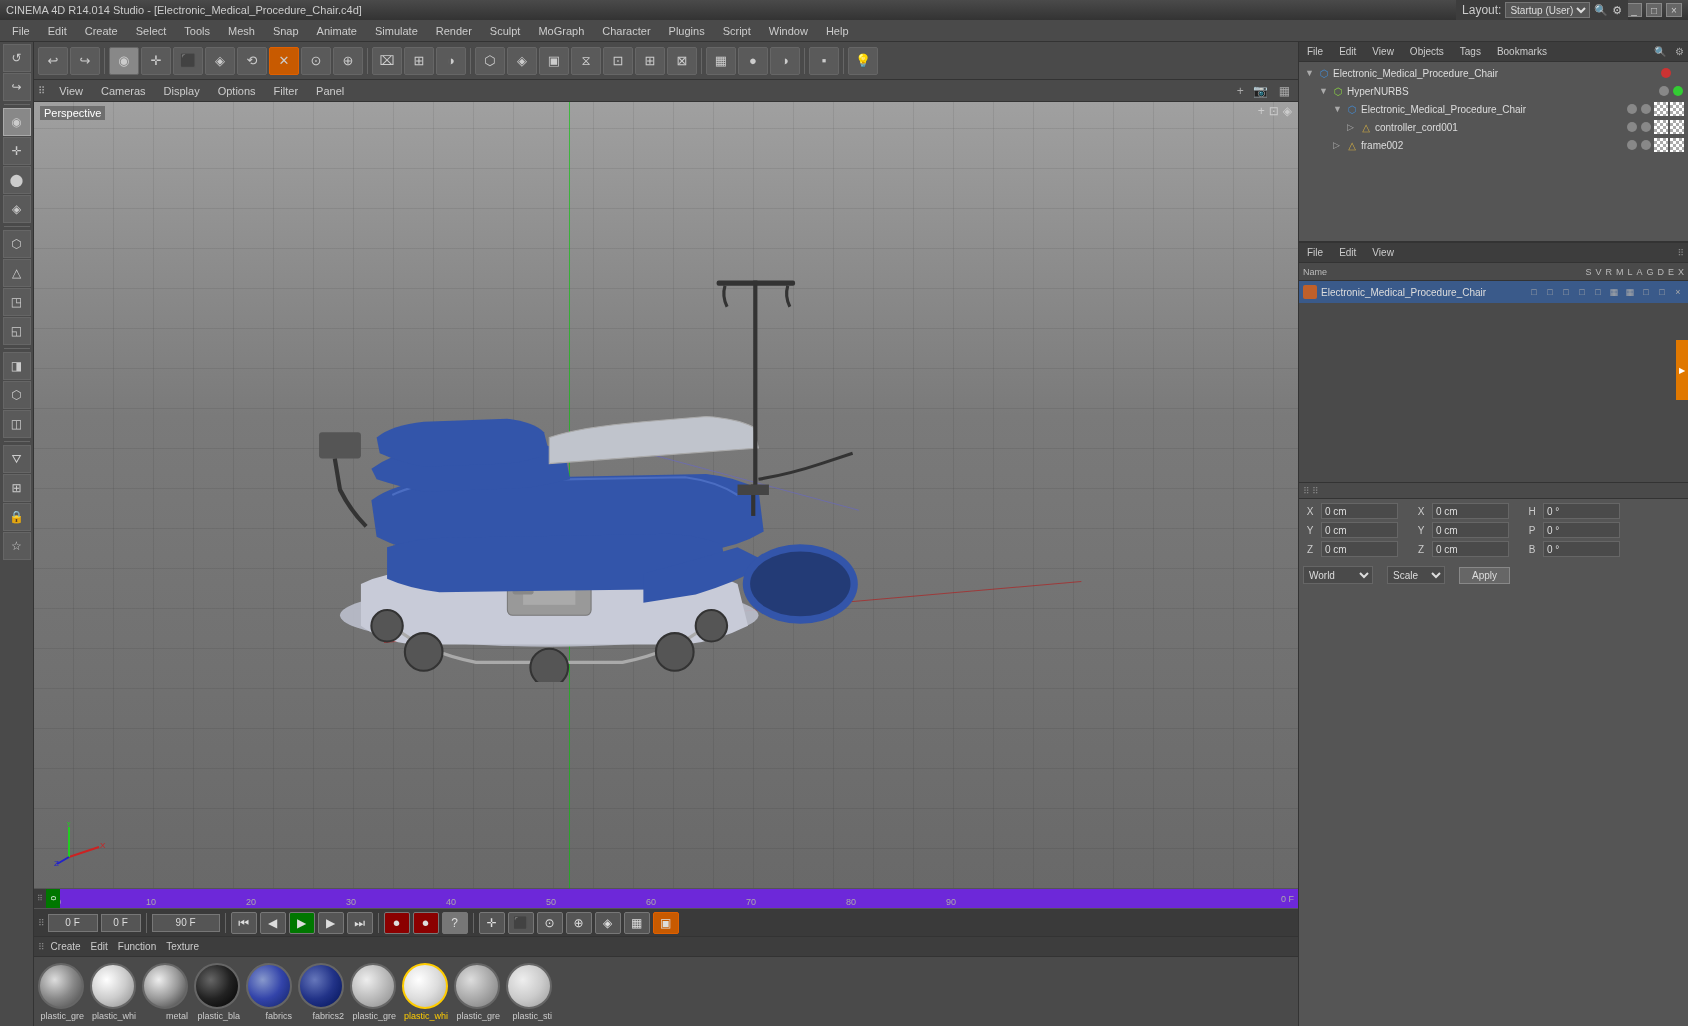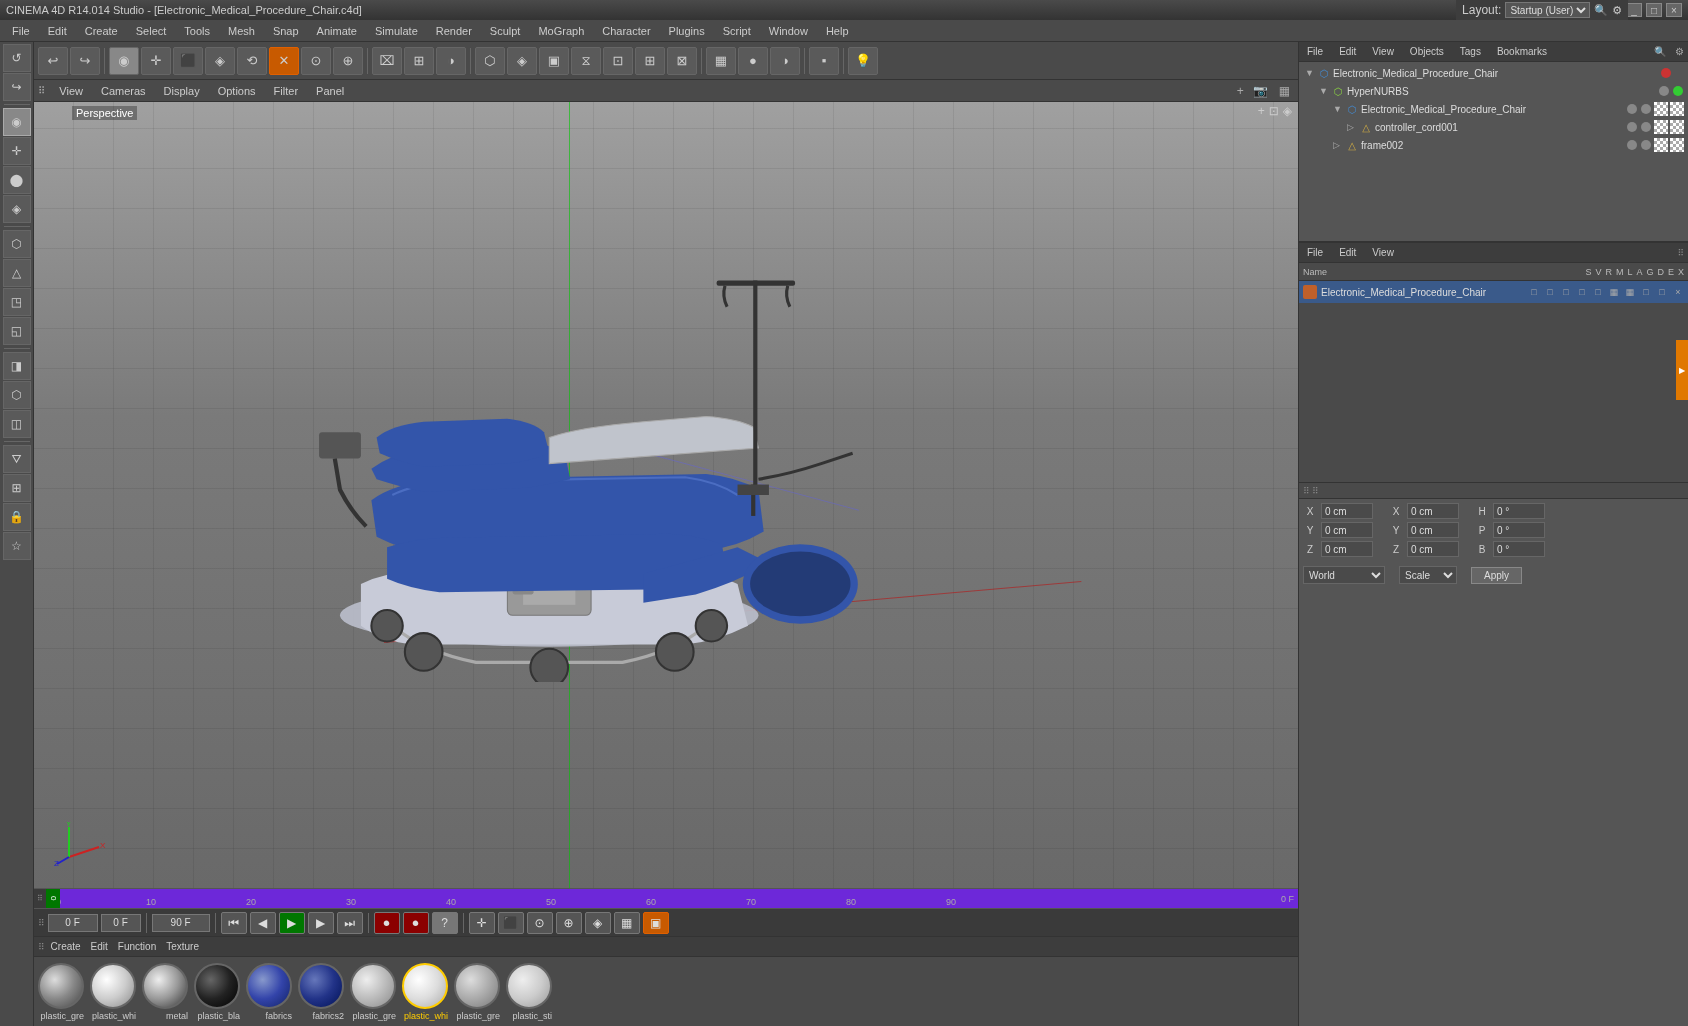--- a/index.html
+++ b/index.html
@@ -62,21 +62,20 @@
 
     
     #viewport-wrapper { flex: 1; display: flex; flex-direction: column; }
     #viewport-menubar {
       height: 22px; background: #4a4a4a; border-bottom: 1px solid #333;
       display: flex; align-items: center; padding: 0 4px; gap: 2px;
     }
     #viewport-label {
       color: #fff; font-size: 11px; padding: 1px 4px;
       position: relative;
-      margin-left: 32px;
     }
     #viewport-canvas {
       flex: 1; background: #787878; position: relative; overflow: hidden;
     }
 
     
     #grid-bg {
       position: absolute; inset: 0;
       background:
         linear-gradient(to bottom, #a0a0a0 0%, #7a7a7a 40%, #696969 100%);
@@ -206,21 +205,21 @@
 
     
     #coords-panel {
       flex: 1; background: #555; display: flex; flex-direction: column; padding: 4px;
     }
     .coord-row {
       display: flex; align-items: center; gap: 4px; margin-bottom: 3px;
     }
     .coord-label { width: 14px; font-size: 10px; color: #ccc; text-align: center; }
     .coord-input {
-      width: 52px; height: 16px; background: #4a4a4a; border: 1px solid #666;
+      width: 77px; height: 16px; background: #4a4a4a; border: 1px solid #666;
       color: #ddd; font-size: 10px; padding: 1px 3px;
     }
     .coord-spacer { flex: 0 0 8px; }
     .coord-dropdown {
       height: 18px; background: #4a4a4a; border: 1px solid #666;
       color: #ddd; font-size: 10px; padding: 1px;
     }
     .apply-btn {
       background: #666; border: 1px solid #888; color: #ddd;
       padding: 2px 12px; cursor: pointer; font-size: 10px;
@@ -477,21 +476,21 @@
 
           <div style="position:absolute;right:4px;top:50%;transform:translateY(-50%);font-size:9px;color:#aaa;">0 F</div>
         </div>
       </div>
 
       <div id="playback-bar">
         <span style="font-size:9px;color:#888;">⠿</span>
         <input class="pb-input" value="0 F" style="width: 50px;">
         <input class="pb-input" value="0 F" style="width: 40px;">
         <div class="pb-separator"></div>
-        <input class="pb-input" value="90 F" style="width: 58px;">
+        <input class="pb-input" value="90 F" style="width: 68px;">
         <div class="pb-separator"></div>
 
         <div class="pb-icon-btn">⏮</div>
         <div class="pb-icon-btn">◀</div>
         <div class="pb-icon-btn" style="background:#007700;">▶</div>
         <div class="pb-icon-btn">▶</div>
         <div class="pb-icon-btn">⏭</div>
         <div class="pb-separator"></div>
 
         <div class="pb-icon-btn red-dark">⏺</div>
@@ -704,21 +703,21 @@
           <input class="coord-input" value="0 cm" style="">
           <span class="coord-spacer"></span>
           <span class="coord-label">Z</span>
           <input class="coord-input" value="0 cm" style="">
           <span class="coord-spacer"></span>
           <span class="coord-label">B</span>
           <input class="coord-input" value="0 °" style="">
         </div>
 
         <div class="coord-row" style="margin-top:6px;">
-          <select class="coord-dropdown" style="width:82px;">
+          <select class="coord-dropdown" style="width:70px;">
             <option>World</option>
           </select>
           <div style="flex:0 0 6px;"></div>
           <select class="coord-dropdown" style="width:58px;">
             <option>Scale</option>
           </select>
           <div style="flex:0 0 6px;"></div>
           <button class="apply-btn">Apply</button>
         </div>
       </div>

